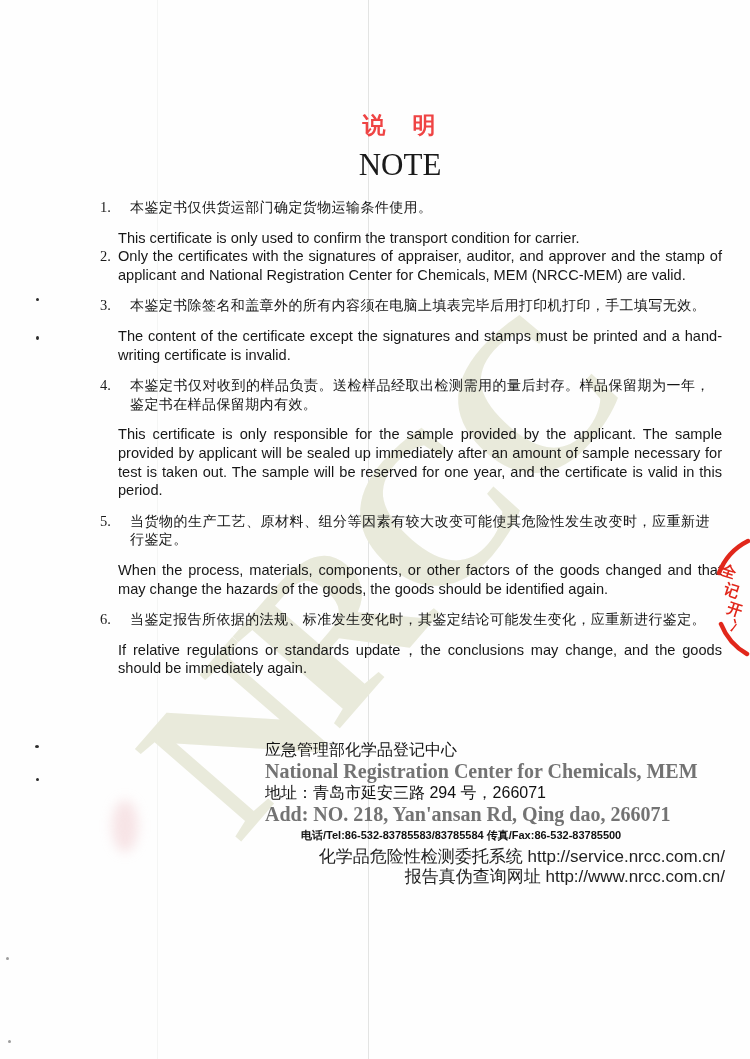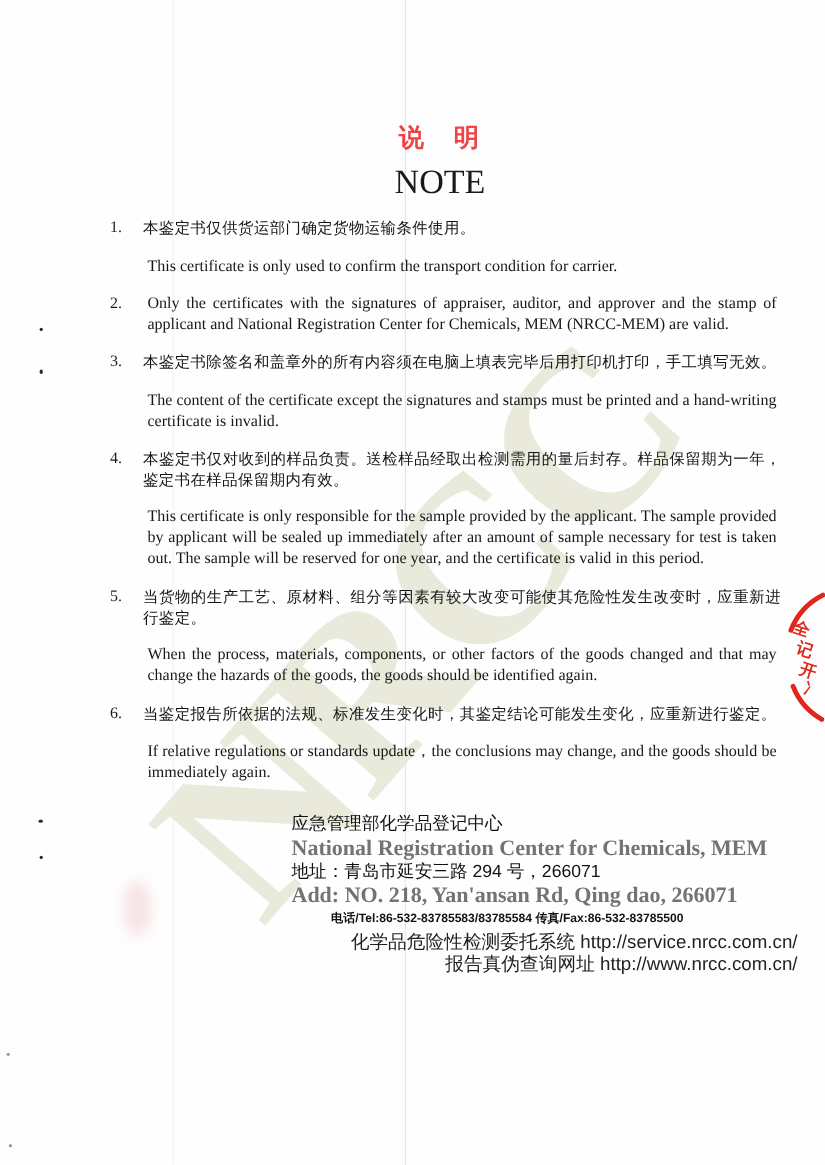--- a/index.html
+++ b/index.html
@@ -59,21 +59,21 @@
   .note-num {
     position: absolute; left: 0; top: 0;
     font-family: "Liberation Serif", "DejaVu Serif", serif;
     font-size: 14.5px; line-height: 18.6px;
   }
   .note-zh {
     margin: 12px; font-size: 14px; line-height: 18.6px;
     text-align: justify; letter-spacing: 0.4px; color: #151515;
   }
   .note-en {
-    margin: 16px; font-family: Liberation Serif, serif;
+    margin: 0; font-family: Liberation Sans, sans-serif;
     font-size: 14.6px; line-height: 18.6px; text-align: justify; color: #171717;
   }
   
   .footer { position: absolute; left: 265px; top: 739px; width: 460px; }
   .footer div { white-space: nowrap; }
   .f-zh-bold { font-size: 16px; font-weight: normal; line-height: 21.5px; color: #111; }
   .f-en-bold {
     font-family: "Liberation Serif", "DejaVu Serif", serif;
     font-size: 20px; font-weight: bold; line-height: 21.5px; color: #737373;
   }

